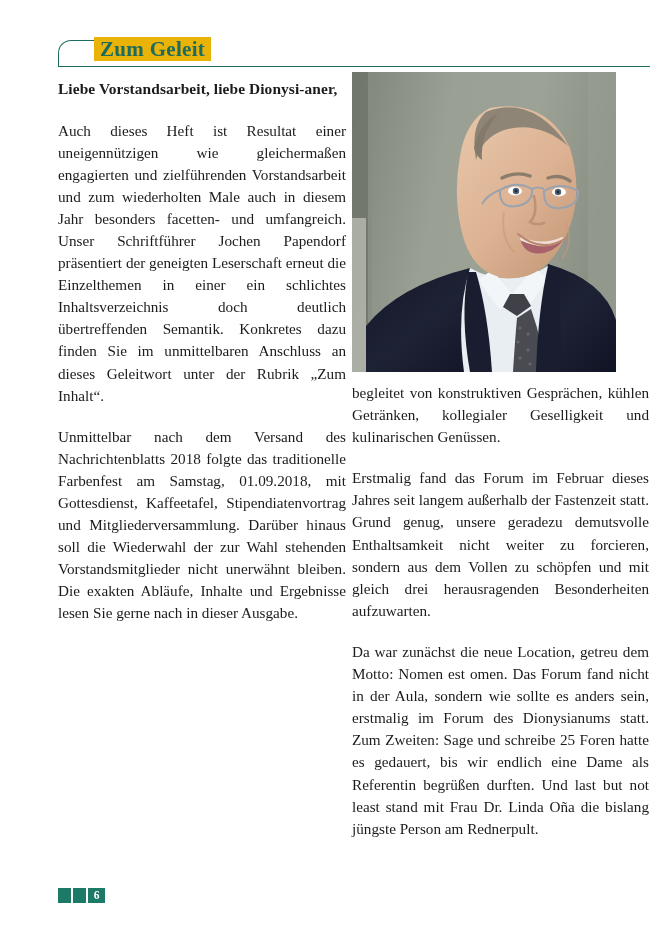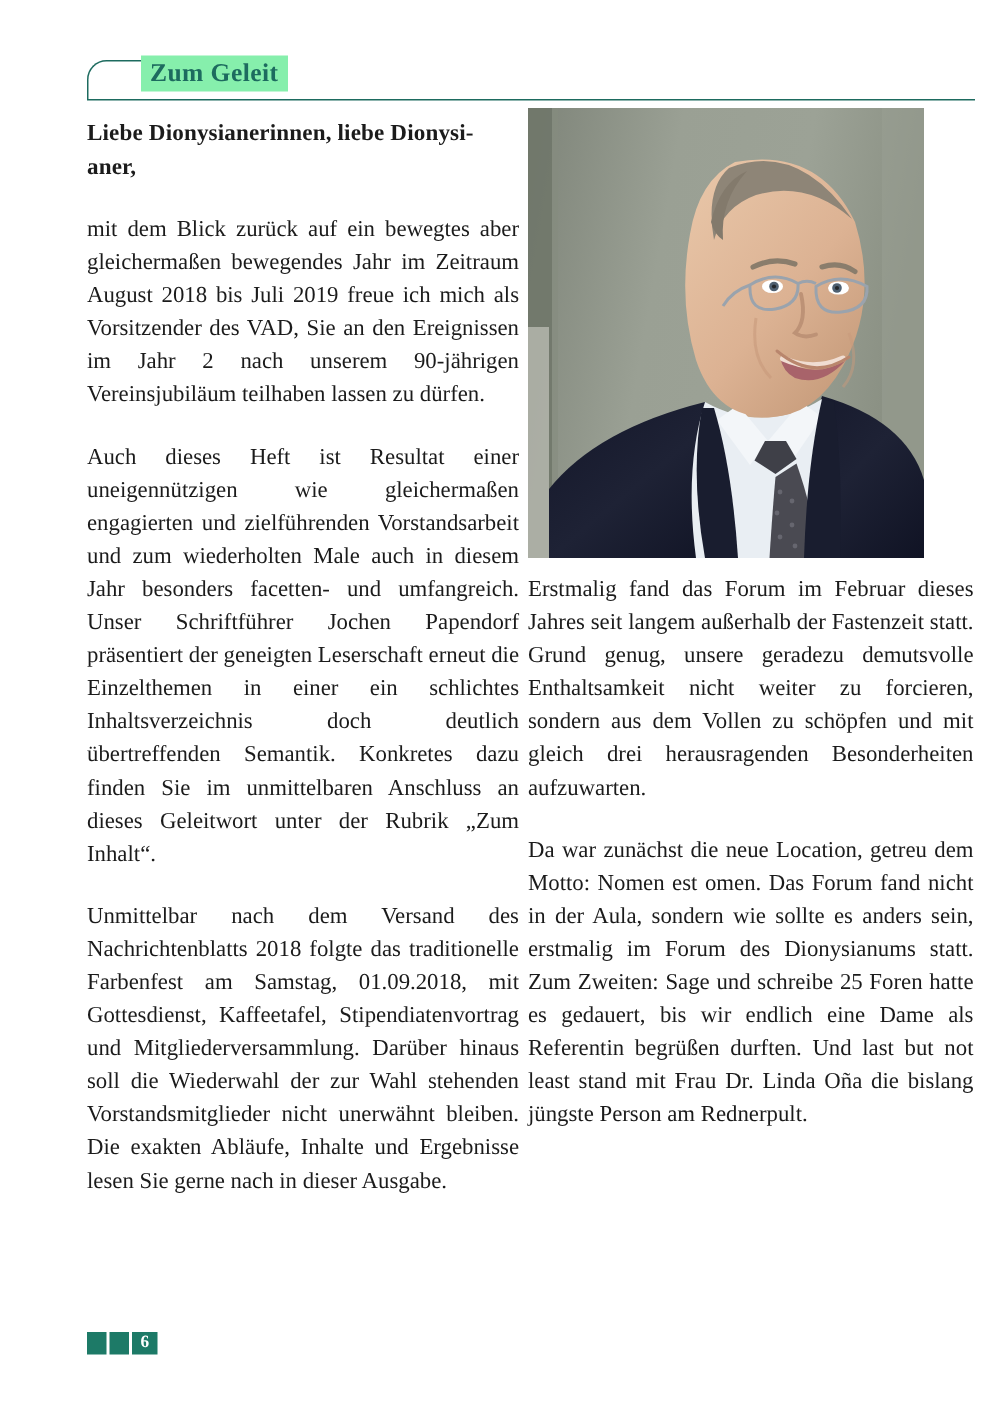--- a/index.html
+++ b/index.html
@@ -56,24 +56,24 @@
     width: 592px;
     height: 1.3px;
     background: #1d6b5f;
   }
   .header-title {
     position: absolute;
     left: 36px;
     top: -1px;
     font-family: "Liberation Serif", "DejaVu Serif", serif;
     font-weight: bold;
-    font-size: 17px;
+    font-size: 21px;
     letter-spacing: 0.3px;
     color: #1d6b5f;
-    background: #86efac;
+    background: #eab308;
     padding: 0 6px;
     line-height: 24px;
   }
 
   
   .col {
     position: absolute;
     width: 288px;
     font-size: 15.2px;
     line-height: 22.1px;
@@ -225,28 +225,28 @@
       <path d="M168 166 q 22 16 44 2 q -16 18 -34 12 q -8 -4 -10 -14 z" fill="#a8636a"></path>
       <path d="M170 167 q 20 9 40 0" stroke="#f0ddd2" stroke-width="4" fill="none" stroke-linecap="round"></path>
       <path d="M166 162 q 24 20 48 4" stroke="#b9866d" stroke-width="2" fill="none" stroke-linecap="round"></path>
 
       <path d="M152 140 q -4 26 10 40" stroke="#c89a7c" stroke-width="2" fill="none" opacity="0.6"></path>
       <path d="M214 150 q 8 22 -4 36" stroke="#c89a7c" stroke-width="2" fill="none" opacity="0.5"></path>
     </svg>
   </div>
 
   <div class="col col-left">
-    <p class="lead">Liebe Dionysianerinnen, liebe Dionysi-aner,</p>
-    <p>mit dem Blick zurück auf ein bewegtes aber gleichermaßen bewegendes Jahr im Zeitraum August 2018 bis Juli 2019 freue ich mich als Vorsitzender des VAD, Sie an den Ereignissen im Jahr 2 nach unserem 90-jährigen Vereinsjubiläum teilhaben lassen zu dürfen.</p>
+    <p class="lead">Liebe Vorstandsarbeit, liebe Dionysi-aner,</p>
     <p>Auch dieses Heft ist Resultat einer uneigennützigen wie gleichermaßen engagierten und zielführenden Vorstandsarbeit und zum wiederholten Male auch in diesem Jahr besonders facetten- und umfangreich. Unser Schriftführer Jochen Papendorf präsentiert der geneigten Leserschaft erneut die Einzelthemen in einer ein schlichtes Inhaltsverzeichnis doch deutlich übertreffenden Semantik. Konkretes dazu finden Sie im unmittelbaren Anschluss an dieses Geleitwort unter der Rubrik „Zum Inhalt“.</p>
     <p>Unmittelbar nach dem Versand des Nachrichtenblatts 2018 folgte das traditionelle Farbenfest am Samstag, 01.09.2018, mit Gottesdienst, Kaffeetafel, Stipendiatenvortrag und Mitgliederversammlung. Darüber hinaus soll die Wiederwahl der zur Wahl stehenden Vorstandsmitglieder nicht unerwähnt bleiben. Die exakten Abläufe, Inhalte und Ergebnisse lesen Sie gerne nach in dieser Ausgabe.</p>
 
   </div>
 
   <div class="col col-right">
+    <p>begleitet von konstruktiven Gesprächen, kühlen Getränken, kollegialer Geselligkeit und kulinarischen Genüssen.</p>
     <p>Erstmalig fand das Forum im Februar dieses Jahres seit langem außerhalb der Fastenzeit statt. Grund genug, unsere geradezu demutsvolle Enthaltsamkeit nicht weiter zu forcieren, sondern aus dem Vollen zu schöpfen und mit gleich drei herausragenden Besonderheiten aufzuwarten.</p>
     <p>Da war zunächst die neue Location, getreu dem Motto: Nomen est omen. Das Forum fand nicht in der Aula, sondern wie sollte es anders sein, erstmalig im Forum des Dionysianums statt. Zum Zweiten: Sage und schreibe 25 Foren hatte es gedauert, bis wir endlich eine Dame als Referentin begrüßen durften. Und last but not least stand mit Frau Dr. Linda Oña die bislang jüngste Person am Rednerpult.</p>
   </div>
 
   <div class="page-footer">
     <span class="sq"></span>
     <span class="sq"></span>
     <span class="sq num">6</span>
   </div>
 

